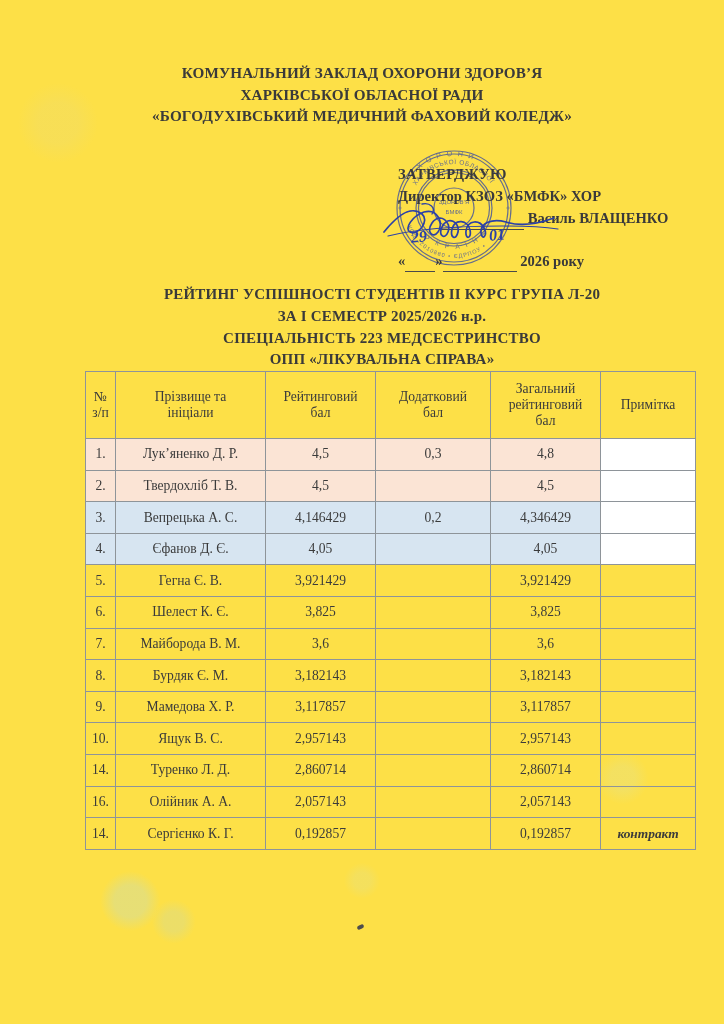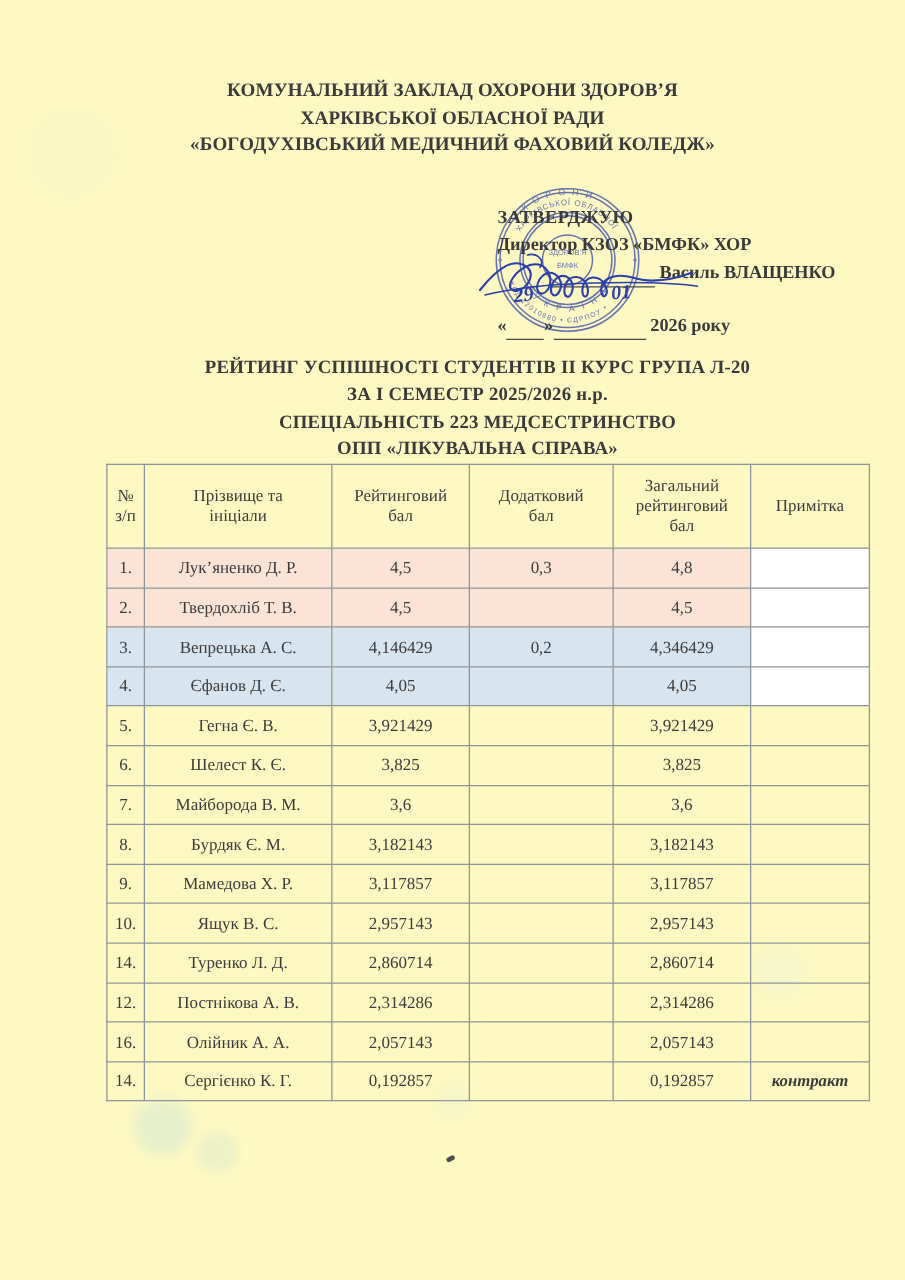--- a/index.html
+++ b/index.html
@@ -14,21 +14,21 @@
     position: relative;
     overflow: hidden;
     font-family: "Liberation Serif", "DejaVu Serif", serif;
     color: #2b2b2b;
     -webkit-font-smoothing: antialiased;
   }
 
   .page {
     position: absolute;
     inset: 0;
-    background: #fef9c3;
+    background: #fde047;
   }
 
   
   .paper-noise {
     position: absolute;
     inset: 0;
     pointer-events: none;
     background:
       radial-gradient(circle at 18% 88%, rgba(180,220,225,0.30) 0 16px, rgba(255,255,255,0) 30px),
       radial-gradient(circle at 24% 90%, rgba(175,215,222,0.22) 0 10px, rgba(255,255,255,0) 22px),
@@ -407,28 +407,20 @@
           </tr>
           <tr class="">
             <td class="cell-num">14.</td>
             <td class="cell-name">Туренко Л. Д.</td>
             <td class="cell-rate">2,860714</td>
             <td class="cell-extra"></td>
             <td class="cell-total">2,860714</td>
             <td class="cell-note"></td>
           </tr>
           <tr class="">
-            <td class="cell-num">12.</td>
-            <td class="cell-name">Постнікова А. В.</td>
-            <td class="cell-rate">2,314286</td>
-            <td class="cell-extra"></td>
-            <td class="cell-total">2,314286</td>
-            <td class="cell-note"></td>
-          </tr>
-          <tr class="">
             <td class="cell-num">16.</td>
             <td class="cell-name">Олійник А. А.</td>
             <td class="cell-rate">2,057143</td>
             <td class="cell-extra"></td>
             <td class="cell-total">2,057143</td>
             <td class="cell-note"></td>
           </tr>
           <tr class="">
             <td class="cell-num">14.</td>
             <td class="cell-name">Сергієнко К. Г.</td>

